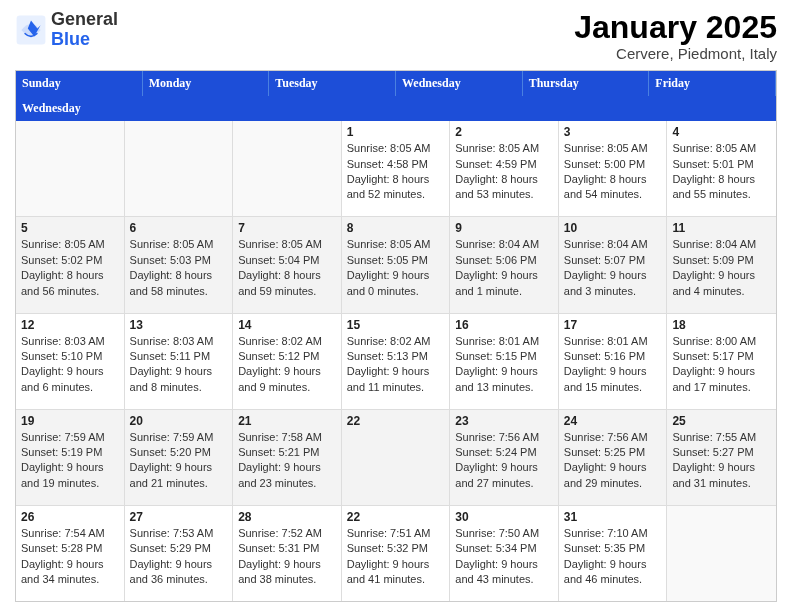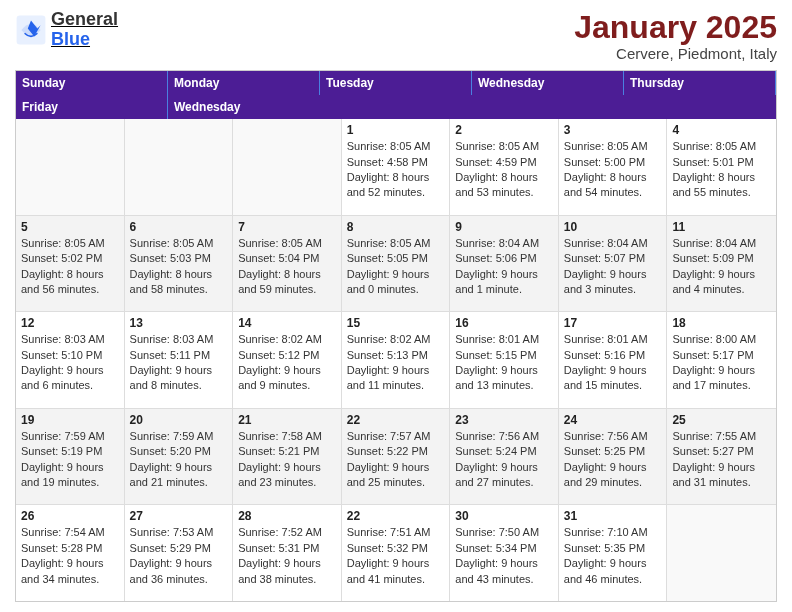--- a/index.html
+++ b/index.html
@@ -25,51 +25,51 @@
     }
     .logo {
       display: flex;
       align-items: center;
       gap: 4px;
     }
     .logo-text {
       font-size: 18px;
       font-weight: bold;
       line-height: 1.1;
-      text-decoration: underline;
     }
     .logo-general { color: #333; }
     .logo-blue { color: #2563eb; margin-top: 12px; }
     .logo-icon {
       width: 32px;
       height: 32px;
     }
     .title-block {
       text-align: right;
     }
     .calendar-title {
       font-size: 32px;
       font-weight: bold;
-      color: #7f1d1d;
+      color: #000000;
       line-height: 1.1;
     }
     .calendar-subtitle {
       font-size: 15px;
       color: #444;
     }
     .calendar {
       flex: 1;
       display: flex;
       flex-direction: column;
       border: 1px solid #ccc;
     }
     .calendar-header-row {
       display: grid;
-      grid-template-columns: repeat(5, 1fr);
-      background: #4c1d95;
+      grid-template-columns: repeat(6, 1fr);
+      background: #1d4ed8;
+      font-family: Liberation Serif, serif;
     }
     .calendar-header-cell {
       color: #fff;
       font-weight: bold;
       font-size: 12px;
       padding: 5px 6px;
       border-right: 1px solid #4a80e0;
       text-align: left;
     }
     .calendar-header-cell:last-child { border-right: none; }
@@ -275,23 +275,20 @@
 Daylight: 9 hours and 21 minutes.</div>
           </div>
           <div class="calendar-cell shaded">
             <span class="day-number">21</span>
             <div class="cell-text" style="white-space: pre-wrap;">Sunrise: 7:58 AM
 Sunset: 5:21 PM
 Daylight: 9 hours and 23 minutes.</div>
           </div>
           <div class="calendar-cell shaded">
             <span class="day-number">22</span>
-            <div class="cell-text" style="white-space: pre-wrap;">Sunrise: 7:57 AM
-Sunset: 5:22 PM
-Daylight: 9 hours and 25 minutes.</div>
           </div>
           <div class="calendar-cell shaded">
             <span class="day-number">23</span>
             <div class="cell-text" style="white-space: pre-wrap;">Sunrise: 7:56 AM
 Sunset: 5:24 PM
 Daylight: 9 hours and 27 minutes.</div>
           </div>
           <div class="calendar-cell shaded">
             <span class="day-number">24</span>
             <div class="cell-text" style="white-space: pre-wrap;">Sunrise: 7:56 AM

